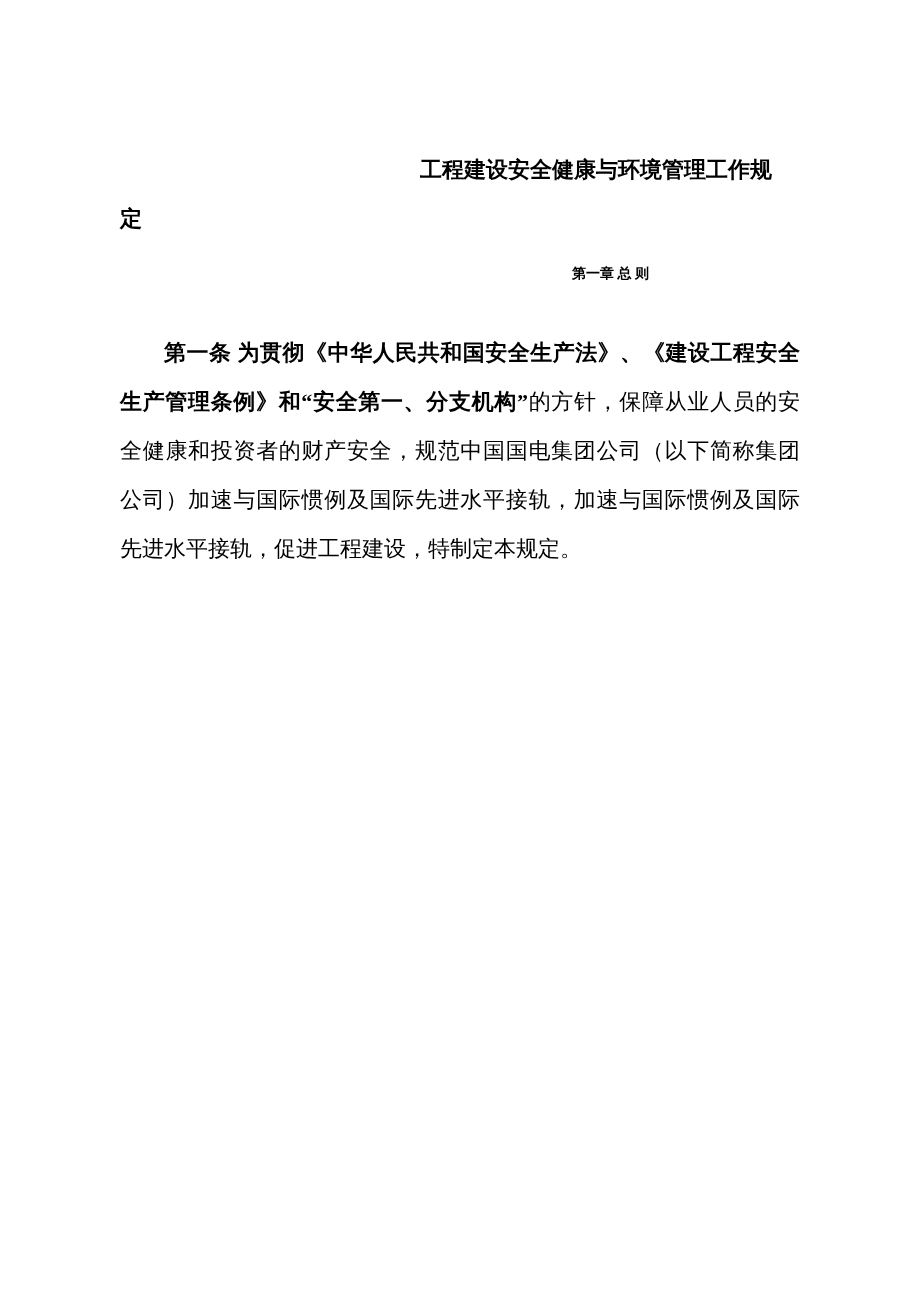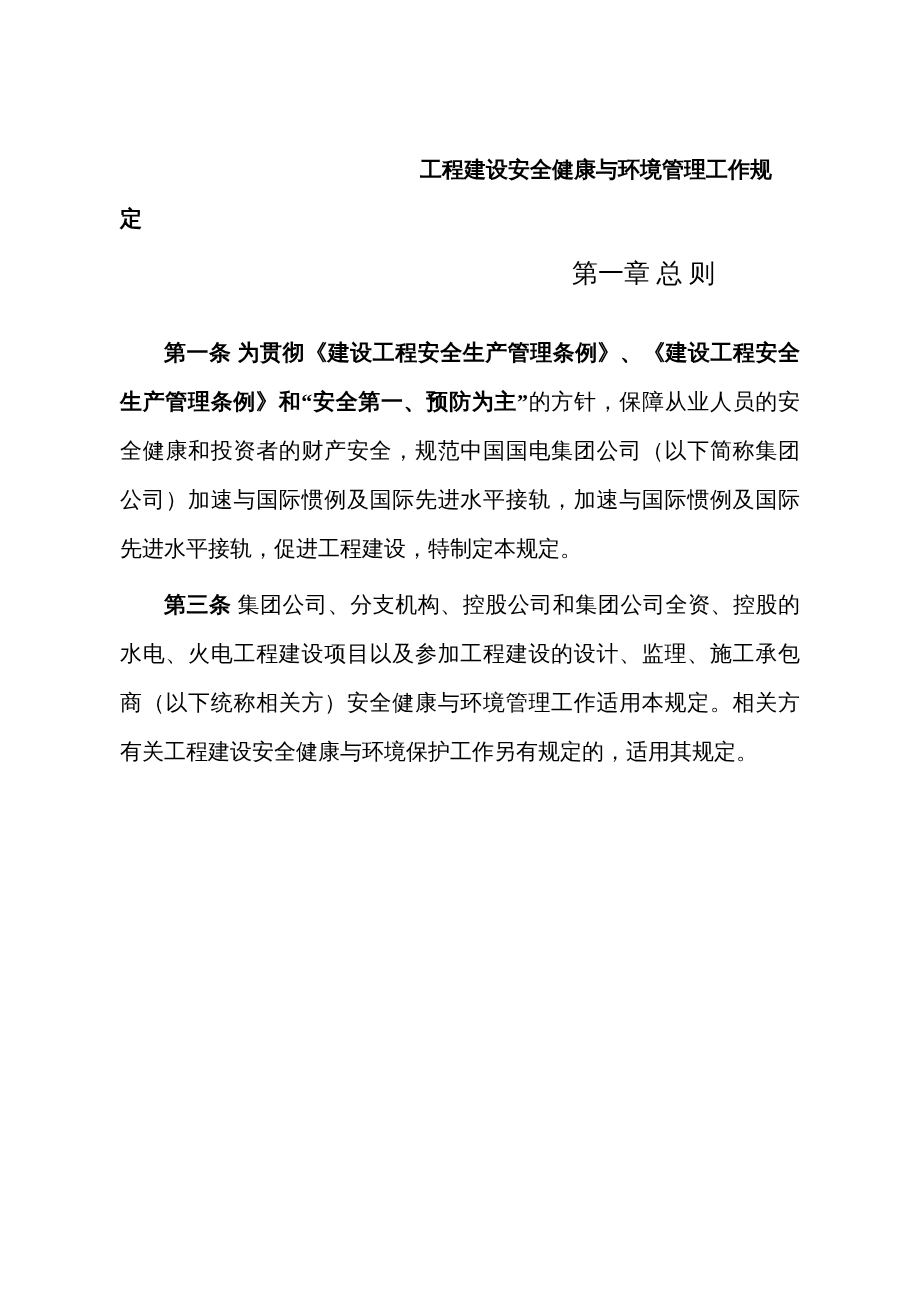--- a/index.html
+++ b/index.html
@@ -18,25 +18,26 @@
   .title-line {
     font-weight: bold;
     font-size: 22px;
     line-height: 49px;
     white-space: nowrap;
   }
   .title-line.first {
     padding-left: 300px;
   }
   .chapter-heading {
-    font-size: 26px;
+    font-size: 14px;
     line-height: 49px;
     padding-left: 452px;
     margin-top: 6px;
     white-space: nowrap;
+    font-weight: bold;
   }
   .doc-body {
     margin-top: 30px;
   }
   .para {
     font-size: 22px;
     line-height: 49px;
     text-align: justify;
     text-indent: 44px;
     margin-bottom: 7px;
@@ -49,16 +50,15 @@
 
 <div class="page">
   <div>
     <div class="title-line first">工程建设安全健康与环境管理工作规</div>
     <div class="title-line">定</div>
   </div>
 
   <div class="chapter-heading">第一章 总 则</div>
 
   <div class="doc-body" id="doc-body">
-      <p class="para"><span class="run-bold">第一条 为贯彻《建设工程安全生产管理条例》、《建设工程安全生产管理条例》和“安全第一、预防为主”</span><span>的方针，保障从业人员的安全健康和投资者的财产安全，规范中国国电集团公司（以下简称集团公司）加速与国际惯例及国际先进水平接轨，加速与国际惯例及国际先进水平接轨，促进工程建设，特制定本规定。</span></p>
-      <p class="para"><span class="run-bold">第三条 </span><span>集团公司、分支机构、控股公司和集团公司全资、控股的水电、火电工程建设项目以及参加工程建设的设计、监理、施工承包商（以下统称相关方）安全健康与环境管理工作适用本规定。相关方有关工程建设安全健康与环境保护工作另有规定的，适用其规定。</span></p>
+      <p class="para"><span class="run-bold">第一条 为贯彻《中华人民共和国安全生产法》、《建设工程安全生产管理条例》和“安全第一、分支机构”</span><span>的方针，保障从业人员的安全健康和投资者的财产安全，规范中国国电集团公司（以下简称集团公司）加速与国际惯例及国际先进水平接轨，加速与国际惯例及国际先进水平接轨，促进工程建设，特制定本规定。</span></p>
     </div>
 </div>
 
 </body></html>

